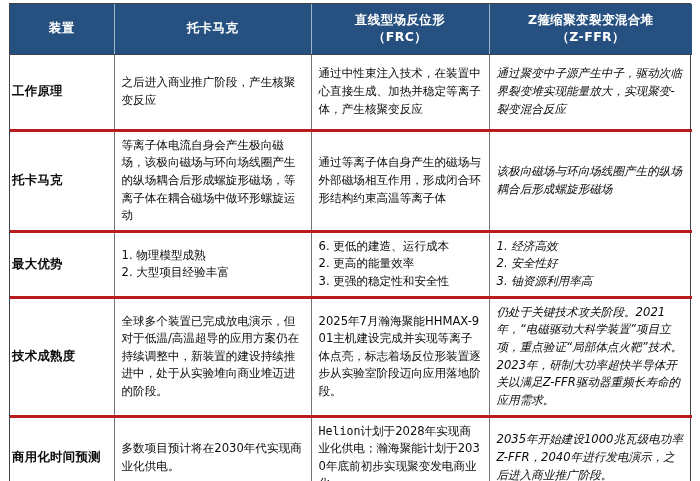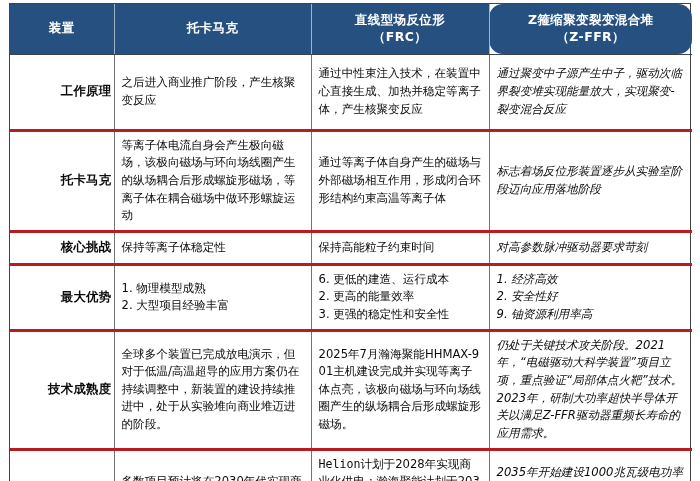--- a/index.html
+++ b/index.html
@@ -38,38 +38,38 @@
     font-size: 12.5px;
     line-height: 1.35;
     text-align: center;
     vertical-align: middle;
     padding: 8px 4px;
     height: 25px;
     border-right: 1px solid #9fb4c9;
     border-bottom: 1px solid #40444a;
     letter-spacing: 0.4px;
   }
-  thead th:last-child { border-right: none; border-radius: 14px; }
+  thead th:last-child { border-right: none; }
 
   tbody td {
     border-top: 3px solid #b91c1c;
     border-right: 1px solid #6f7479;
     font-size: 11.6px;
     line-height: 1.52;
     color: #0b0b0b;
     vertical-align: middle;
     padding: 5px 6px 5px 7px;
     word-break: break-all;
     overflow-wrap: anywhere;
   }
   tbody tr:first-child td { border-top: none; }
   tbody td:last-child { border-right: none; font-style: italic; }
 
   td.rowhead {
-    text-align: right;
+    text-align: left;
     font-weight: bold;
     font-size: 12.4px;
     letter-spacing: 0.3px;
     padding-left: 2px;
     padding-right: 2px;
     white-space: nowrap;
     margin-top: 25px;
   }
   td.body-cell { text-align: left; }
 
@@ -119,52 +119,46 @@
         <td class="rowhead">工作原理</td>
         <td class="body-cell">之后进入商业推广阶段，产生核聚变反应</td>
         <td class="body-cell">通过中性束注入技术，在装置中心直接生成、加热并稳定等离子体，产生核聚变反应</td>
         <td class="body-cell">通过聚变中子源产生中子，驱动次临界裂变堆实现能量放大，实现聚变-裂变混合反应</td>
       </tr>
 
       <tr class="r1">
         <td class="rowhead">托卡马克</td>
         <td class="body-cell">等离子体电流自身会产生极向磁场，该极向磁场与环向场线圈产生的纵场耦合后形成螺旋形磁场，等离子体在耦合磁场中做环形螺旋运动</td>
         <td class="body-cell">通过等离子体自身产生的磁场与外部磁场相互作用，形成闭合环形结构约束高温等离子体</td>
-        <td class="body-cell">标志着场反位形装置逐步从实验室阶段迈向应用落地阶段</td>
+        <td class="body-cell">该极向磁场与环向场线圈产生的纵场耦合后形成螺旋形磁场</td>
       </tr>
 
-      <tr class="r2">
-        <td class="rowhead">核心挑战</td>
-        <td class="body-cell">保持等离子体稳定性</td>
-        <td class="body-cell">保持高能粒子约束时间</td>
-        <td class="body-cell">对高参数脉冲驱动器要求苛刻</td>
-      </tr>
 
       <tr class="r3">
         <td class="rowhead">最大优势</td>
         <td class="body-cell lines">
           <div>1. 物理模型成熟</div>
           <div>2. 大型项目经验丰富</div>
         </td>
         <td class="body-cell lines">
           <div>6. 更低的建造、运行成本</div>
           <div>2. 更高的能量效率</div>
           <div>3. 更强的稳定性和安全性</div>
         </td>
         <td class="body-cell lines">
           <div>1. 经济高效</div>
           <div>2. 安全性好</div>
-          <div>9. 铀资源利用率高</div>
+          <div>3. 铀资源利用率高</div>
         </td>
       </tr>
 
       <tr class="r4">
         <td class="rowhead">技术成熟度</td>
         <td class="body-cell">全球多个装置已完成放电演示，但对于低温/高温超导的应用方案仍在持续调整中，新装置的建设持续推进中，处于从实验堆向商业堆迈进的阶段。</td>
-        <td class="body-cell">2025年7月瀚海聚能HHMAX-901主机建设完成并实现等离子体点亮，该极向磁场与环向场线圈产生的纵场耦合后形成螺旋形磁场。</td>
+        <td class="body-cell">2025年7月瀚海聚能HHMAX-901主机建设完成并实现等离子体点亮，标志着场反位形装置逐步从实验室阶段迈向应用落地阶段。</td>
         <td class="body-cell">仍处于关键技术攻关阶段。2021年，“电磁驱动大科学装置”项目立项，重点验证“局部体点火靶”技术。2023年，研制大功率超快半导体开关以满足Z-FFR驱动器重频长寿命的应用需求。</td>
       </tr>
 
       <tr class="r5">
         <td class="rowhead">商用化时间预测</td>
         <td class="body-cell">多数项目预计将在2030年代实现商业化供电。</td>
         <td class="body-cell"><span class="mono-inline">Helion</span><span>计划于2028年实现商业化供电；瀚海聚能计划于2030年底前初步实现聚变发电商业化。</span></td>
         <td class="body-cell">2035年开始建设1000兆瓦级电功率Z-FFR，2040年进行发电演示，之后进入商业推广阶段。</td>
       </tr>
 

